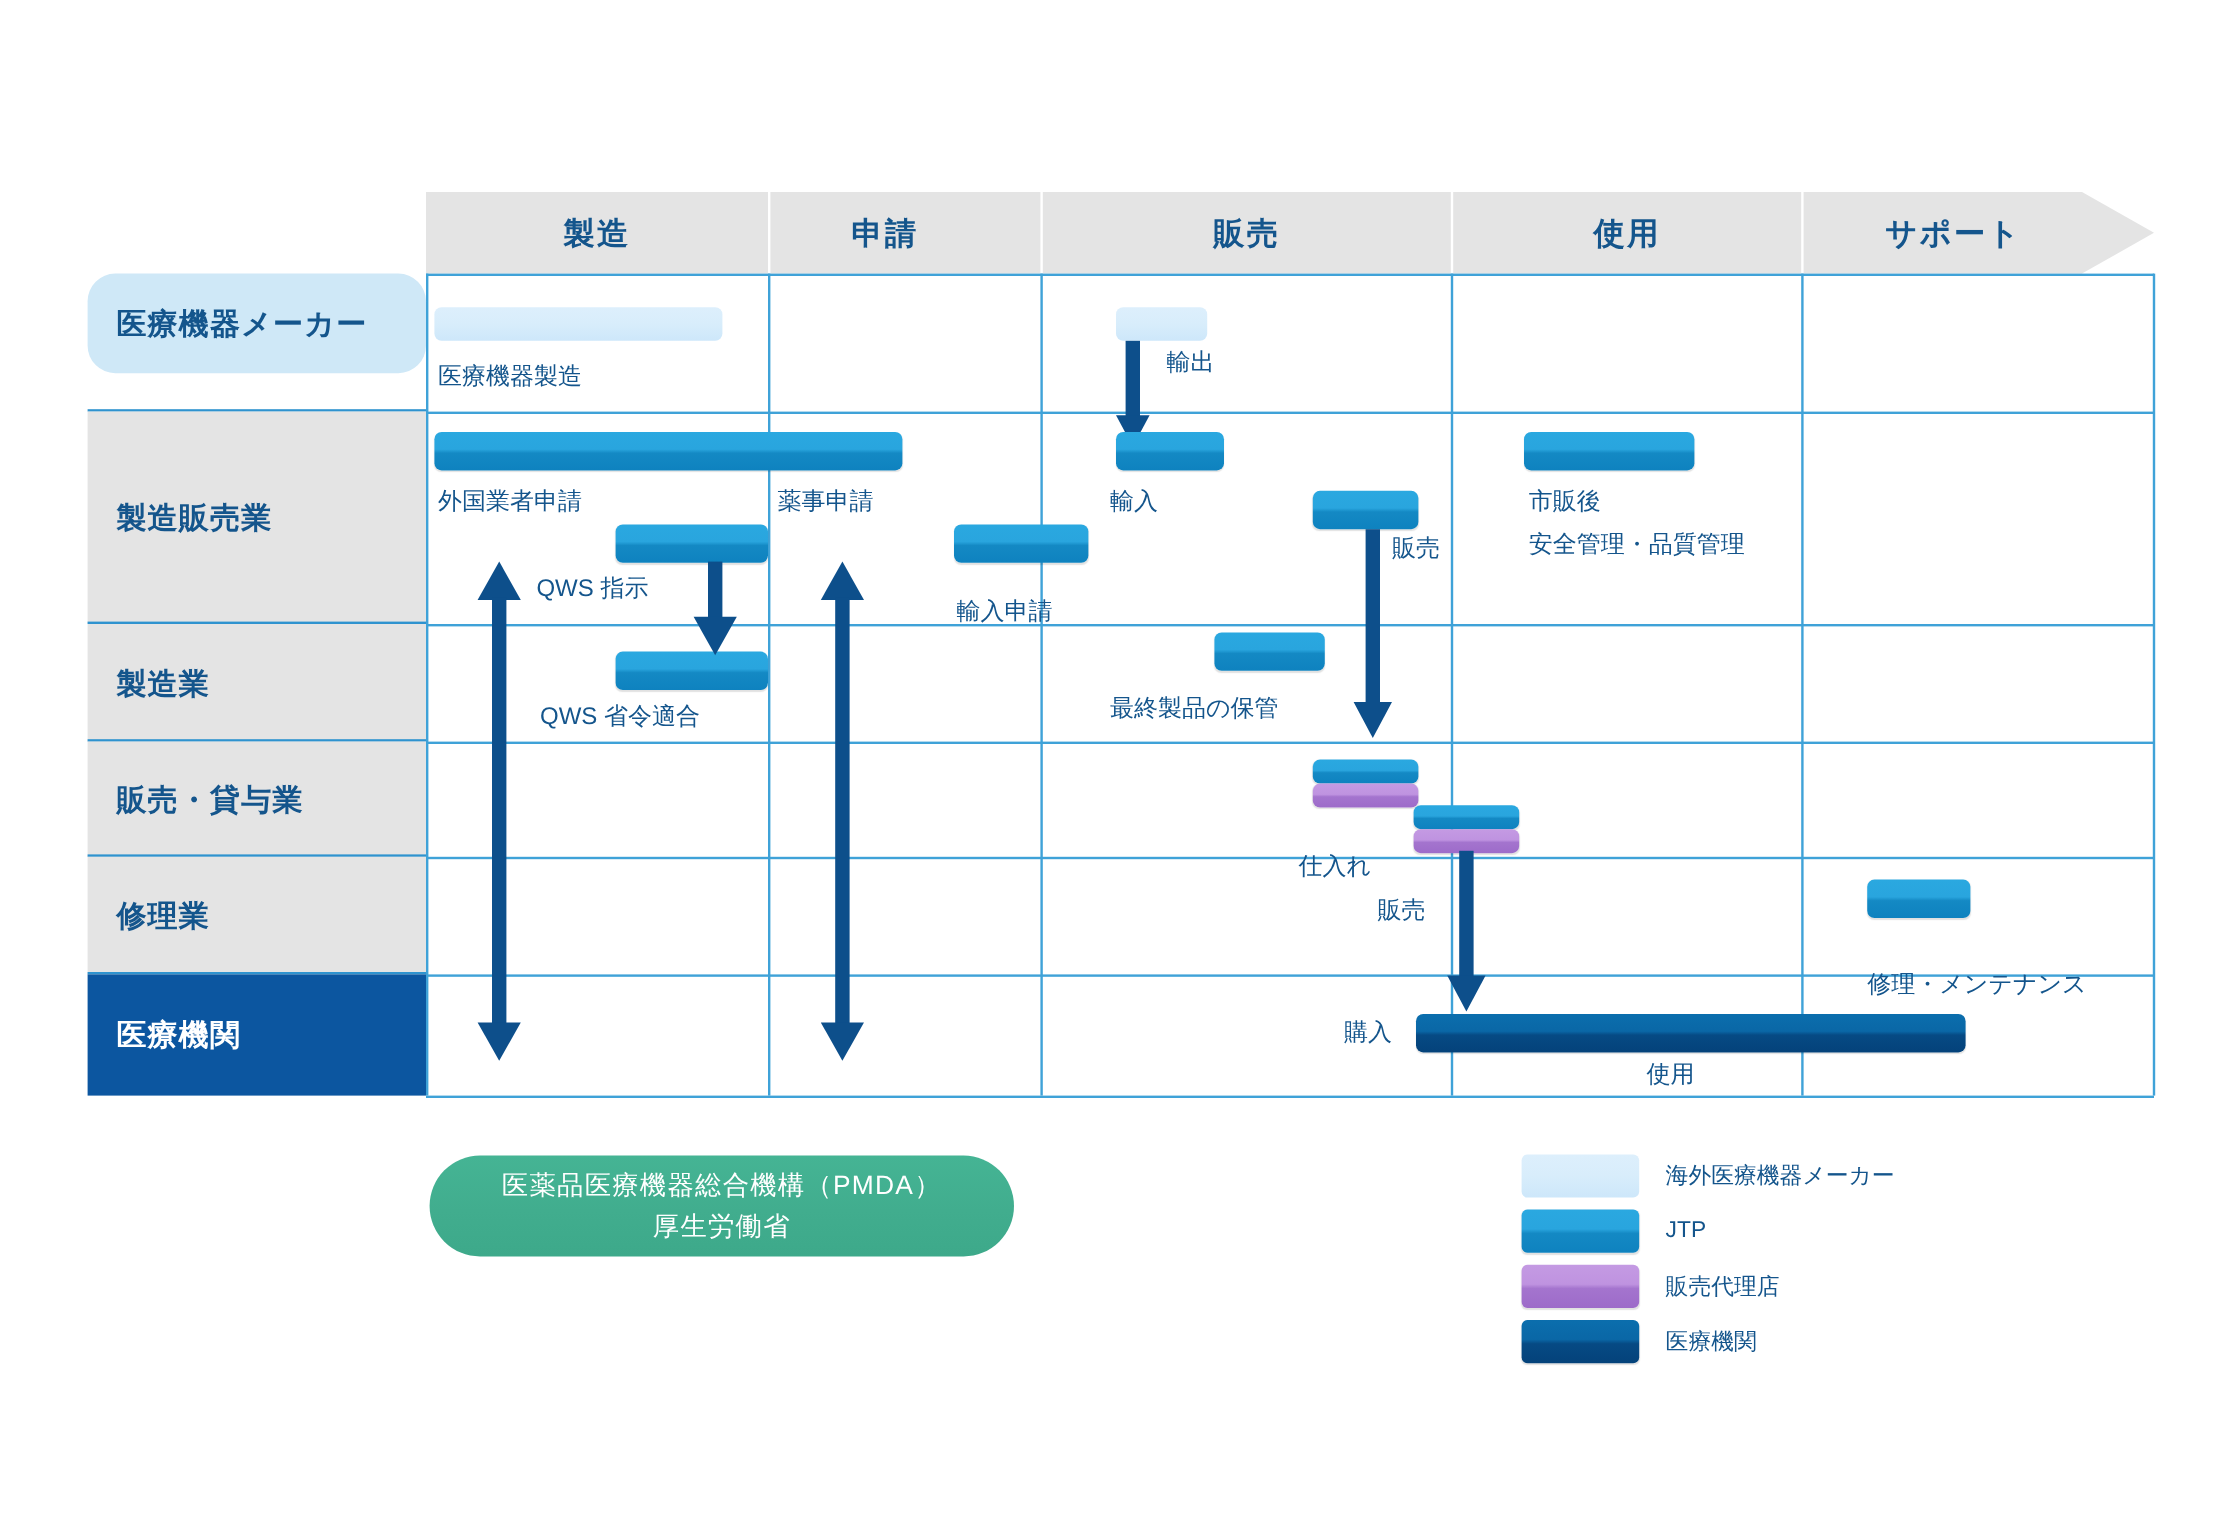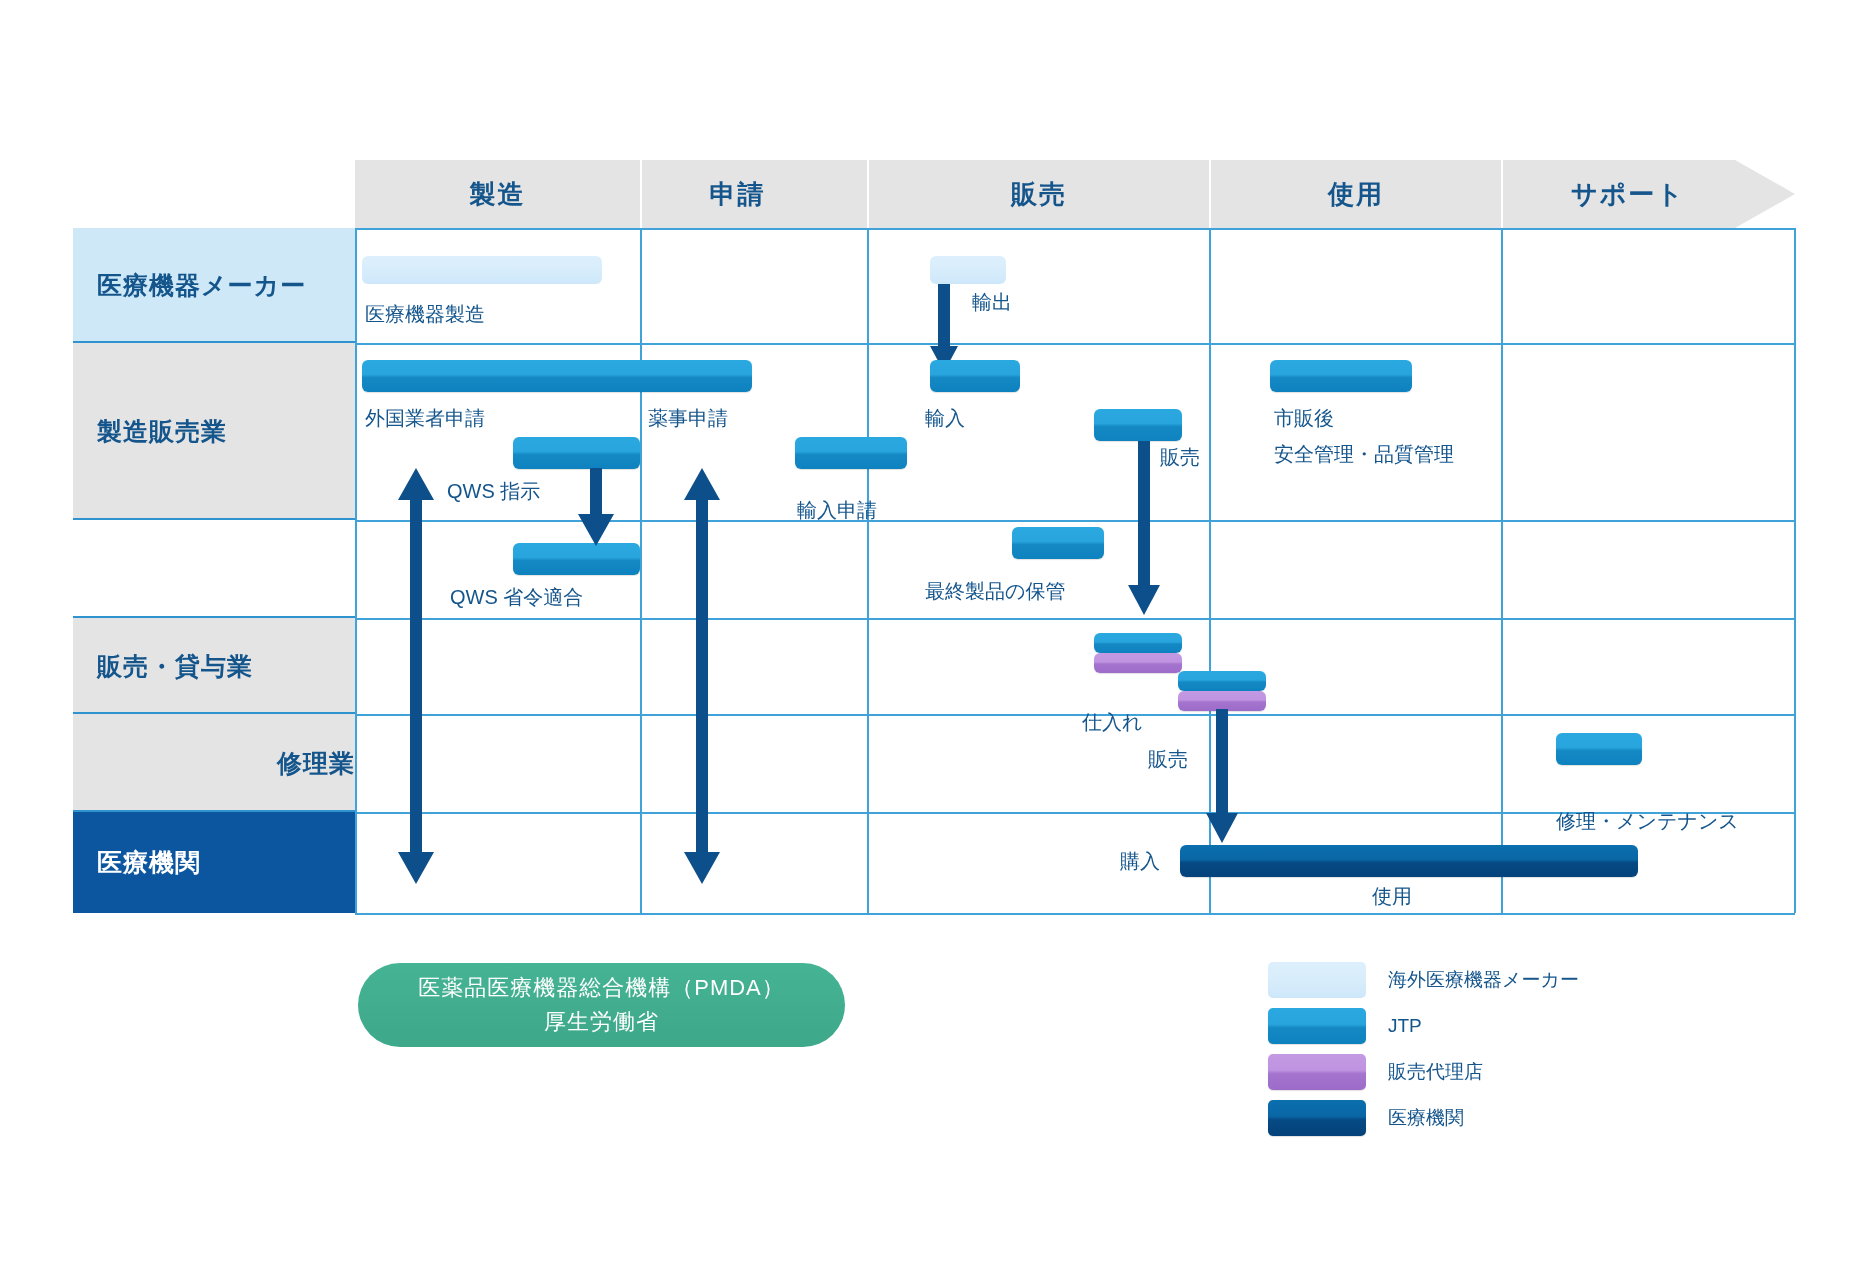--- a/index.html
+++ b/index.html
@@ -111,38 +111,41 @@
   <div class="gridline-h" style="top:812px;"></div>
   <div class="gridline-h" style="top:913px;"></div>
 
   <div class="gridline-v" style="left:640px;"></div>
   <div class="gridline-v" style="left:867px;"></div>
   <div class="gridline-v" style="left:1209px;"></div>
   <div class="gridline-v" style="left:1501px;"></div>
   <div class="gridline-v" style="left:355px;"></div>
   <div class="gridline-v" style="left:1794px;"></div>
 
-  <div class="row-label lightblue" style="top:228px;height:115px;">
+  <div class="row-label lightblue" style="top:228px;height:83px;border-radius:23px;">
     <span>医療機器メーカー</span>
   </div>
   <div class="row-sep" style="top:341px;"></div>
 
   <div class="row-label grey" style="top:343px;height:177px;">
     <span>製造販売業</span>
   </div>
   <div class="row-sep" style="top:518px;"></div>
 
+  <div class="row-label grey" style="top:520px;height:98px;">
+    <span>製造業</span>
+  </div>
   <div class="row-sep" style="top:616px;"></div>
 
   <div class="row-label grey" style="top:618px;height:96px;">
     <span>販売・貸与業</span>
   </div>
   <div class="row-sep" style="top:712px;"></div>
 
-  <div class="row-label grey" style="top:714px;height:98px;justify-content:flex-end;">
+  <div class="row-label grey" style="top:714px;height:98px;">
     <span>修理業</span>
   </div>
   <div class="row-sep" style="top:810px;"></div>
 
   <div class="row-label darkblue" style="top:812px;height:101px;">
     <span>医療機関</span>
   </div>
 
   <div class="bar overseas" style="left:362px;top:256px;width:240px;height:28px;"></div>
   <div class="clabel" style="left:365px;top:300px;">医療機器製造</div>

